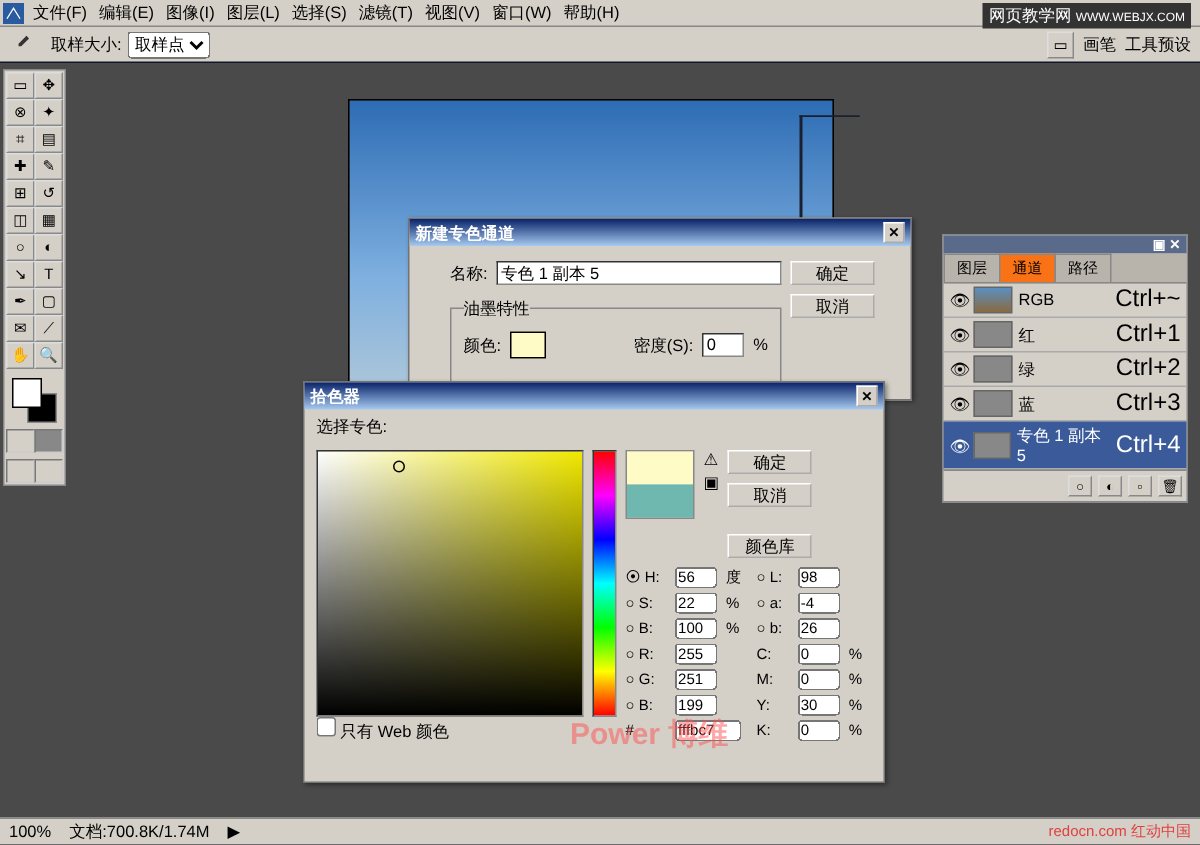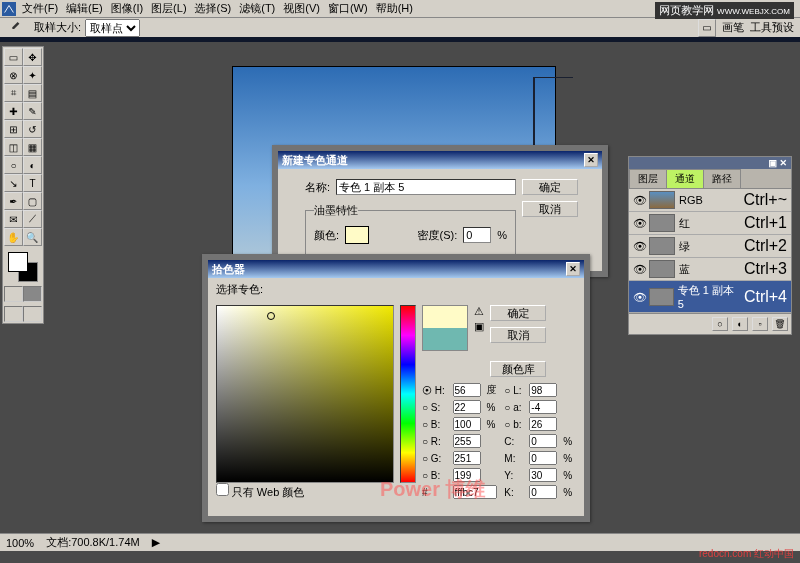--- a/index.html
+++ b/index.html
@@ -1,36 +1,36 @@
 <!DOCTYPE html>
 <html><head>
 <meta charset="utf-8">
 <style>
 * { margin:0; padding:0; box-sizing:border-box; font-family:"SimSun",Arial,sans-serif; font-size:11px; }
 body { width:800px; height:563px; background:#4a4a4a; position:relative; overflow:hidden; }
 .menubar { height:18px; background:#d4d0c8; display:flex; align-items:center; padding:0 2px; border-bottom:1px solid #888; }
 .menubar .icon { width:14px; height:14px; margin-right:6px; }
 .menubar span { margin-right:8px; cursor:default; }
-.toolbar { height:24px; background:#d4d0c8; display:flex; align-items:center; padding:0 6px; border-bottom:5px solid #0f172a; }
+.toolbar { height:24px; background:#d4d0c8; display:flex; align-items:center; padding:0 6px; border-bottom:1px solid #0f172a; }
 .toolbar .dropper { width:18px; height:14px; margin-right:10px; }
 .toolbar label { margin-right:4px; }
 .toolbar select { font-size:11px; height:18px; margin-right:6px; }
 .toolbar .r { margin-left:auto; display:flex; gap:6px; align-items:center; }
 .toolbox { position:absolute; left:2px; top:46px; width:42px; background:#d4d0c8; border:1px solid #888; padding:1px; }
 .toolbox .row { display:flex; }
 .toolbox .tool { width:19px; height:18px; border:1px outset #ddd; display:flex; align-items:center; justify-content:center; font-size:10px; }
 .toolbox .swatches { margin-top:4px; height:32px; position:relative; }
 .swatches .fg { position:absolute; width:20px; height:20px; background:#fff; border:1px solid #000; left:4px; top:2px; }
 .swatches .bg { position:absolute; width:20px; height:20px; background:#000; border:1px solid #888; left:14px; top:12px; }
 .toolbox .mode { display:flex; margin-top:4px; }
 .toolbox .mode div { flex:1; height:16px; border:1px inset #ccc; }
 .canvas { position:absolute; left:232px; top:66px; width:324px; height:200px; background:linear-gradient(#2d6cb4 0%,#7fb0e0 60%,#b0c8d8 100%); border:1px solid #000; }
 .tree { position:absolute; right:20px; top:10px; width:2px; height:120px; background:#1a2030; }
 .tree::before,.tree::after { content:""; position:absolute; width:40px; height:1px; background:#1a2030; }
-.win { position:absolute; background:#d4d0c8; border:6px solid #737373; box-shadow:1px 1px 3px rgba(0,0,0,.4); }
+.win { position:absolute; background:#d4d0c8; border:1px solid #737373; box-shadow:1px 1px 3px rgba(0,0,0,.4); }
 .titlebar { height:18px; background:linear-gradient(#0a246a,#a6caf0); color:#fff; display:flex; align-items:center; padding:0 4px; font-weight:bold; }
 .titlebar .close,.titlebar .help { margin-left:auto; width:14px; height:14px; background:#d4d0c8; border:1px outset #fff; color:#000; display:flex; align-items:center; justify-content:center; font-size:9px; margin-left:2px; }
 .titlebar .spacer { margin-left:auto; }
 .btn { background:#d4d0c8; border:1px outset #fff; height:16px; padding:0 10px; display:inline-flex; align-items:center; justify-content:center; min-width:56px; }
 .inp { background:#fff; border:1px inset #888; height:16px; padding:0 2px; }
 
 .spotdlg { left:272px; top:145px; width:336px; }
 .spotdlg .body { padding:10px; display:grid; grid-template-columns:1fr 70px; gap:6px;margin-left:17px; }
 .spotdlg .fields { }
 .spotdlg .row { display:flex; align-items:center; margin-bottom:8px; gap:6px; }
@@ -48,31 +48,31 @@
 .vals { display:grid; grid-template-columns:auto 30px auto auto 30px auto; gap:3px 4px; align-items:center; margin-top:6px; }
 .vals input[type=text]{ width:28px; height:14px; font-size:10px; }
 .vals .lab { font-size:10px; }
 .btns { display:flex; flex-direction:column; gap:6px; }
 .webchk { margin-top:6px; font-size:10px; }
 
 .panel { position:absolute; right:8px; top:156px; width:164px; background:#d4d0c8; border:1px solid #888; }
 .panel .titlebar { background:#5a6a8a; }
 .tabs { display:flex; border-bottom:1px solid #888; background:#b8b4ac; }
 .tabs span { padding:2px 8px; border:1px solid #888; border-bottom:none; margin-right:-1px; font-size:10px; }
-.tabs .active { background:#bef264; }
+.tabs .active { background:#f97316; }
 .chan { display:flex; align-items:center; padding:2px 4px; border-bottom:1px solid #aaa; gap:4px; }
 .chan.sel { background:#3a5a9a; color:#fff; }
 .eye { width:12px; height:12px; }
 .thumb { width:26px; height:18px; background:#888; border:1px solid #666; }
 .thumbRGB { background:linear-gradient(#5a8fc0,#8a6a40); }
 .thumbW { background:#fff; }
 .sc { margin-left:auto; font-size:16px; }
 .panelfoot { display:flex; justify-content:flex-end; gap:4px; padding:3px; border-top:1px solid #888; }
 .panelfoot div { width:16px; height:14px; border:1px outset #ddd; font-size:9px; display:flex; align-items:center; justify-content:center; }
-.status { position:absolute; left:0; bottom:12px; right:0; height:18px; background:#d4d0c8; display:flex; align-items:center; padding:0 6px; border-top:1px solid #888; gap:12px; }
+.status { position:absolute; left:0; bottom:0; right:0; height:18px; background:#d4d0c8; display:flex; align-items:center; padding:0 6px; border-top:1px solid #888; gap:12px; }
 .wm { position:absolute; }
 .wm1 { right:6px; top:2px; color:#fff; font-size:10px; background:#333; padding:1px 4px; }
 .wm2 { right:6px; bottom:2px; color:#e04040; font-size:10px; }
 .wm3 { left:380px; bottom:60px; color:rgba(255,80,80,.5); font-size:20px; font-weight:bold; }
 .smbtn { width:18px;height:18px;border:1px outset #ddd;display:flex;align-items:center;justify-content:center;font-size:10px; }
 </style>
 </head>
 <body>
 
 <div class="menubar">

